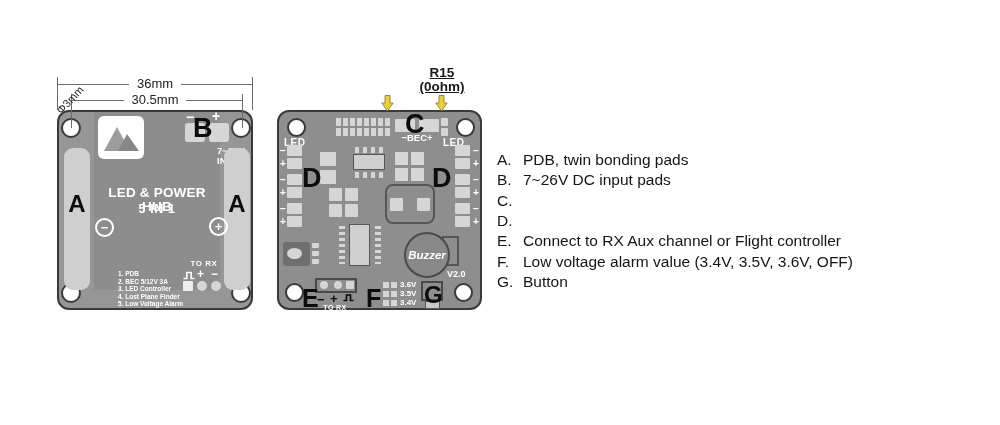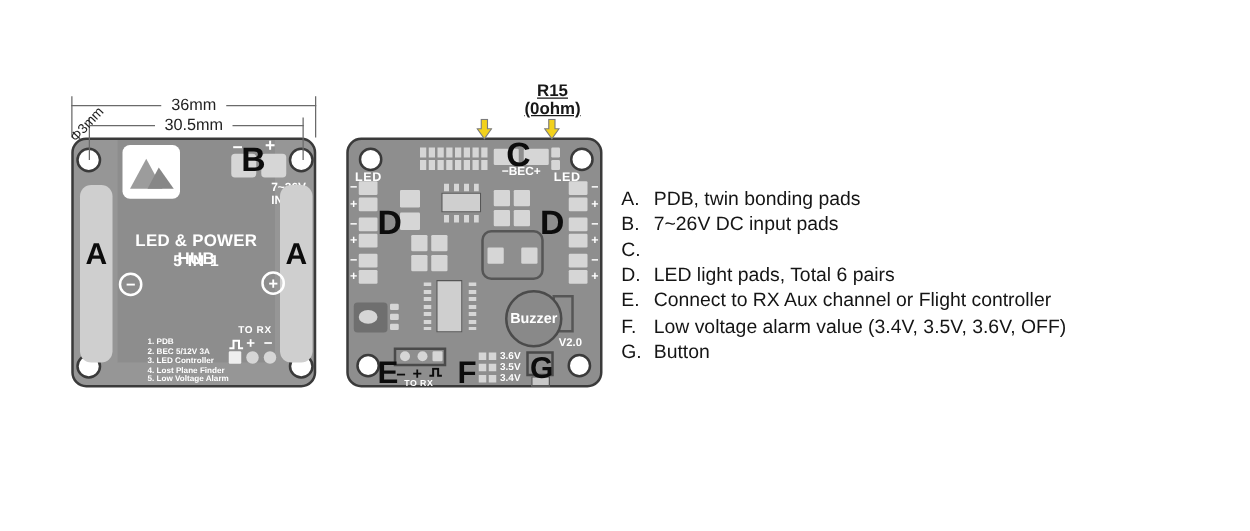--- a/index.html
+++ b/index.html
@@ -196,21 +196,21 @@
     <div class="abs" style="left:8px; top:136px; width:15px; height:11px; background:#d6d6d6; border-radius:50%;"></div>
     <div class="pad" style="left:33px; top:131px; width:7px; height:5px;"></div>
     <div class="pad" style="left:33px; top:139px; width:7px; height:5px;"></div>
     <div class="pad" style="left:33px; top:147px; width:7px; height:5px;"></div>
     <div class="pinstripv" style="left:60px; top:114px; height:38px;"></div>
     <div class="comp" style="left:70px; top:112px; width:21px; height:42px;"></div>
     <div class="pinstripv" style="left:96px; top:114px; height:38px;"></div>
 
     <div class="abs" style="left:163px; top:124px; width:17px; height:30px; border:2px solid #565656;"></div>
     <div class="abs" style="left:125px; top:120px; width:46px; height:46px; background:#898989; border:2px solid #4b4b4b; border-radius:50%; display:flex; align-items:center; justify-content:center;">
-      <span style="color:#fff; font-weight:bold; font-size:11.5px;">Buzzer</span>
+      <span style="color:#fff; font-weight:bold; font-size:11.5px;font-style:italic;">Buzzer</span>
     </div>
     <span class="wtxt" style="left:168px; top:158px; font-size:9px;">V2.0</span>
 
     <div class="abs" style="left:36px; top:166px; width:42px; height:15px; border:2px solid #4a4a4a;"></div>
     <div class="pad rd" style="left:41px; top:169px; width:8px; height:8px;"></div>
     <div class="pad rd" style="left:55px; top:169px; width:8px; height:8px;"></div>
     <div class="pad" style="left:67px; top:169px; width:8px; height:8px;"></div>
     <span class="bigletter" style="left:23px; top:174px; font-size:25px;">E</span>
     <span class="abs" style="left:38px; top:181px; font-size:13px; font-weight:bold; color:#0c0c0c; line-height:1;">−</span>
     <span class="abs" style="left:51px; top:180px; font-size:13px; font-weight:bold; color:#0c0c0c; line-height:1;">+</span>
@@ -242,21 +242,20 @@
   </div>
   <div class="legend-row" style="top:171px;">
     <span class="legend-key">B.</span>
     <span>7~26V DC input pads</span>
   </div>
   <div class="legend-row" style="top:192px;">
     <span class="legend-key">C.</span>
   </div>
   <div class="legend-row" style="top:212px;">
     <span class="legend-key">D.</span>
-    <span>LED light pads, Total 6 pairs</span>
   </div>
   <div class="legend-row" style="top:232px;">
     <span class="legend-key">E.</span>
     <span>Connect to RX Aux channel or Flight controller</span>
   </div>
   <div class="legend-row" style="top:253px;">
     <span class="legend-key">F.</span>
     <span>Low voltage alarm value (3.4V, 3.5V, 3.6V, OFF)</span>
   </div>
   <div class="legend-row" style="top:273px;">

